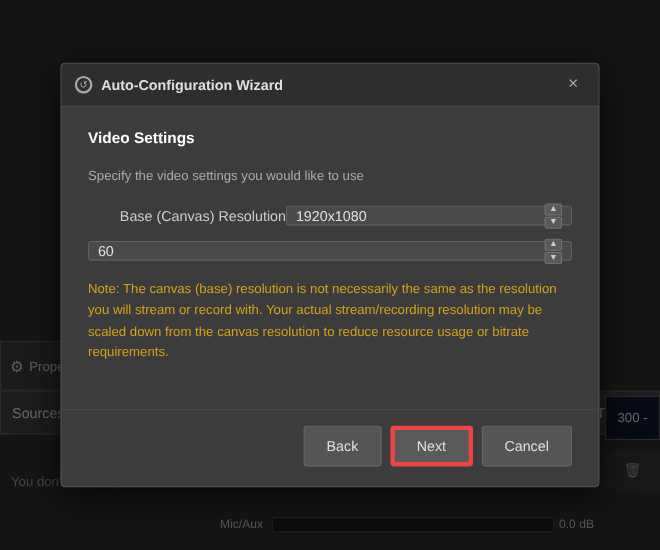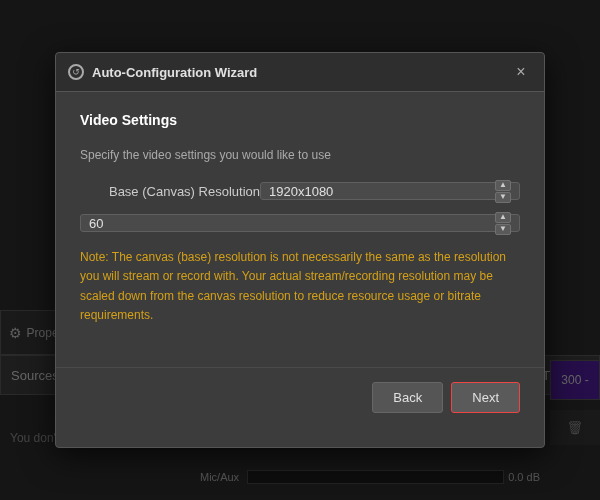--- a/index.html
+++ b/index.html
@@ -112,21 +112,21 @@
       white-space: nowrap;
     }
 
     
     .right-300 {
       position: absolute;
       bottom: 100px;
       right: 0;
       width: 50px;
       height: 40px;
-      background: #4c1d95;
+      background: #0f172a;
       border: 1px solid #555;
       display: flex;
       align-items: center;
       justify-content: center;
       color: #ccc;
       font-size: 12px;
     }
 
     
     .trash-area {
@@ -296,21 +296,21 @@
       padding: 2px 0;
     }
 
     .note-text {
       color: #d4a017;
       font-size: 12px;
       line-height: 1.6;
     }
 
     .modal-footer {
-      padding: 14px 24px 34px;
+      padding: 14px 24px 18px;
       display: flex;
       justify-content: flex-end;
       gap: 8px;
       border-top: 1px solid #4a4a4a;
     }
 
     .btn {
       padding: 7px 20px;
       border-radius: 3px;
       border: none;
@@ -321,21 +321,21 @@
 
     .btn-default {
       background: #555;
       color: #e0e0e0;
       border: 1px solid #666;
     }
 
     .btn-primary {
       background: #5a5a5a;
       color: #e0e0e0;
-      border: 1px solid #ef4444;
+      border: 4px solid #ef4444;
     }
 
     .btn-cancel {
       background: #555;
       color: #e0e0e0;
       border: 1px solid #666;
     }
   </style>
 </head>
 <body>
@@ -416,16 +416,17 @@
       </div>
 
       <div class="note-box">
         <span class="note-text">Note: The canvas (base) resolution is not necessarily the same as the resolution you will stream or record with. Your actual stream/recording resolution may be scaled down from the canvas resolution to reduce resource usage or bitrate requirements.</span>
       </div>
     </div>
 
     <div class="modal-footer">
       <button class="btn btn-default">Back</button>
       <button class="btn btn-primary">Next</button>
+      <button class="btn btn-cancel">Cancel</button>
     </div>
 
   </div>
 </div>
 
 </body></html>

